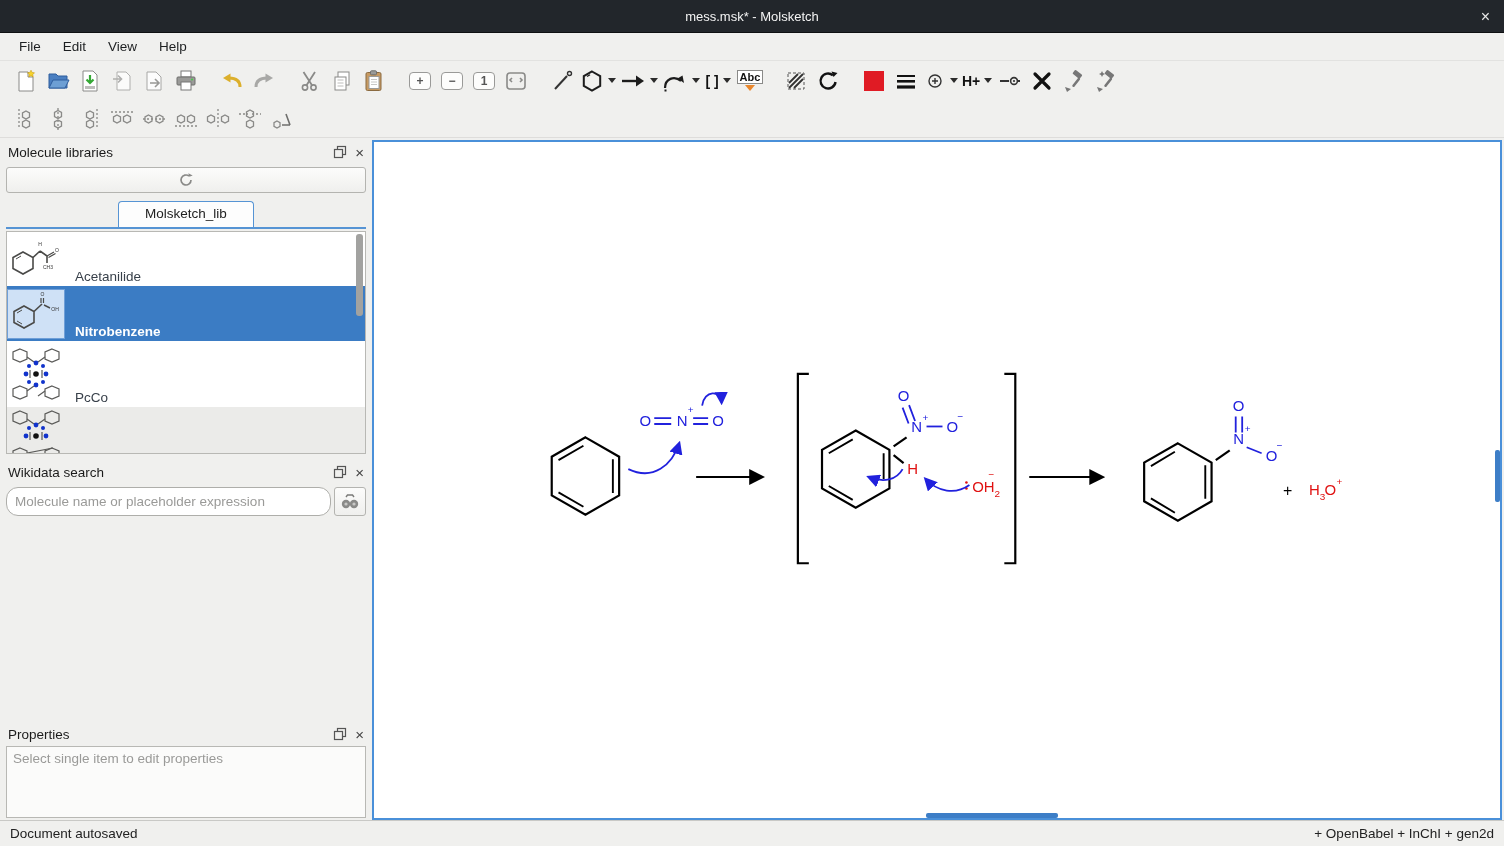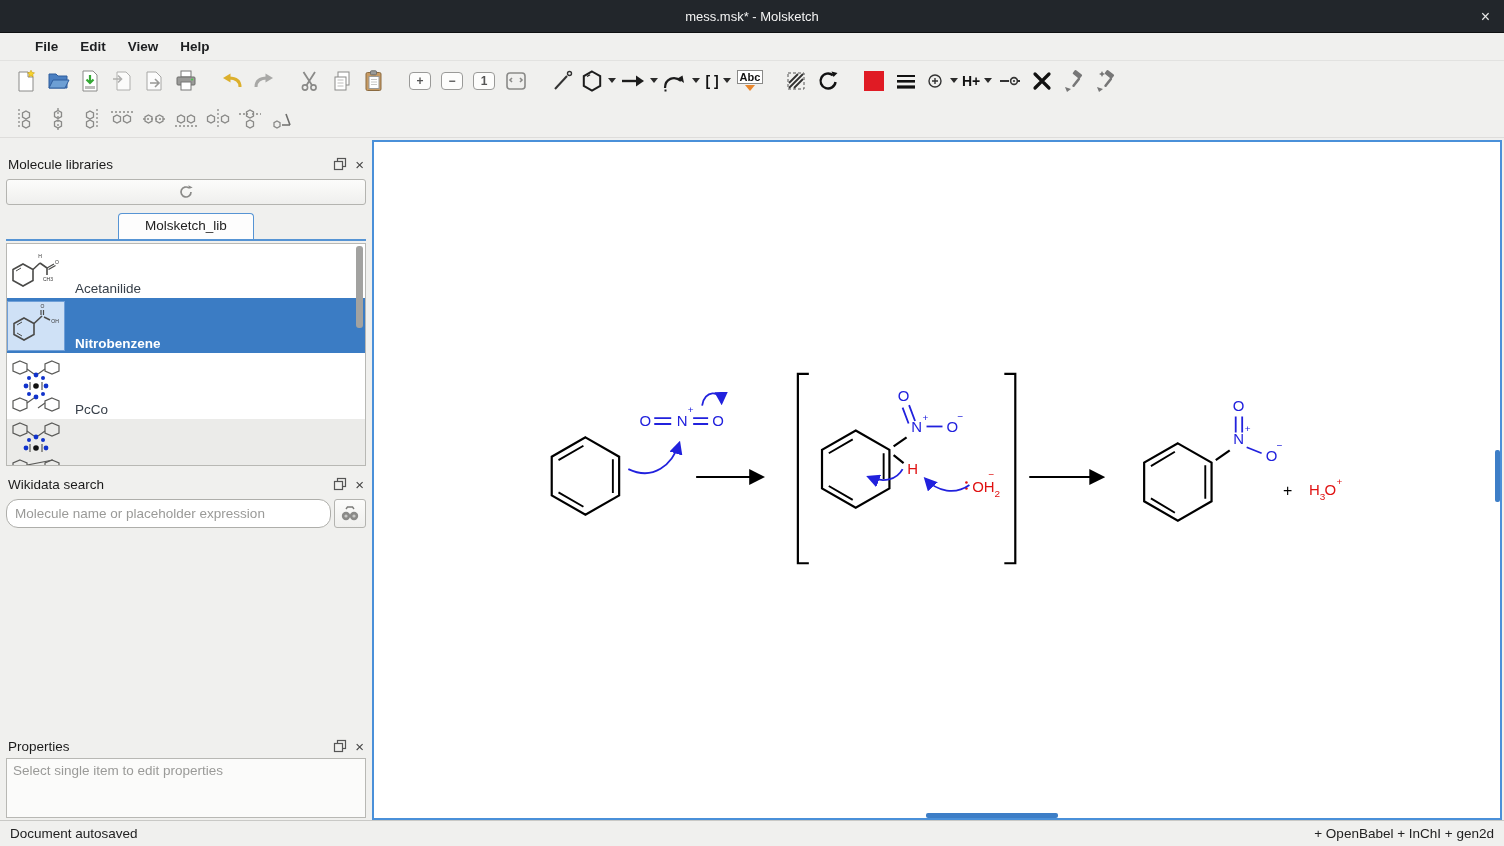--- a/index.html
+++ b/index.html
@@ -6,42 +6,42 @@
   html,body { width:1504px; height:846px; overflow:hidden; }
   body { font-family:"Liberation Sans", sans-serif; font-size:13px; color:#1d1f21; background:#f0f0ee; }
   .window { width:1504px; height:846px; display:flex; flex-direction:column; background:#f0f0ee; }
 
   
   .titlebar { height:33px; background:#22262b; color:#f4f4f4; display:flex; align-items:center; justify-content:center; position:relative; flex:0 0 auto; border-bottom:1px solid #0e1012;}
   .titlebar .ttl { font-size:13px; }
   .titlebar .wclose { position:absolute; right:14px; top:0; height:33px; display:flex; align-items:center; font-size:16px; color:#e8e8e8; cursor:default;}
 
   
-  .menubar { height:28px; display:flex; align-items:flex-start; padding-left:24px; background:#f0f0ee; border-bottom:1px solid #e2e2e0; flex:0 0 auto;font-weight:bold;}
+  .menubar { height:28px; display:flex; align-items:flex-start; padding-left:8px; background:#f0f0ee; border-bottom:1px solid #e2e2e0; flex:0 0 auto;}
   .menubar .mi { padding:0 11px; height:100%; display:flex; align-items:center; font-size:13.5px;}
 
   
   .toolbar { display:flex; align-items:center; background:#f0f0ee; flex:0 0 auto; }
   .tb1 { height:39px; padding-left:12px; }
   .tb2 { height:38px; padding-left:12px; border-bottom:1px solid #dedddb; }
   .tbtn { height:30px; min-width:28px; display:flex; align-items:center; justify-content:center; margin-right:4px; }
   .gap { width:14px; flex:0 0 auto; }
   .dd { width:0; height:0; border-left:4px solid transparent; border-right:4px solid transparent; border-top:5px solid #2b2b2b; margin-left:4px; }
   .zbox { width:22px; height:18px; border:1px solid #9a9a98; border-radius:4px; background:#fdfdfc; display:flex; align-items:center; justify-content:center; font-size:12px; font-weight:bold; color:#555; }
   .redswatch { width:20px; height:20px; background:#e01b24; }
   .tlabel { font-weight:bold; font-size:14px; color:#111; }
   .abcbox { border:1px solid #8a8a88; background:#fff; font-size:11px; font-weight:bold; padding:0 2px; color:#111; }
   .abcwrap { display:flex; flex-direction:column; align-items:center; }
   .abcwrap .orange { width:0;height:0;border-left:5px solid transparent;border-right:5px solid transparent;border-top:6px solid #e8862c; margin-top:1px;}
 
   
   .main { flex:1 1 auto; display:flex; min-height:0; }
   .dock { width:372px; flex:0 0 auto; display:flex; flex-direction:column; padding:2px 2px 0 2px; background:#f0f0ee; }
   .panel { display:flex; flex-direction:column; min-height:0; }
-  .p-lib { height:318px; flex:0 0 auto;margin-top:12px; }
+  .p-lib { height:318px; flex:0 0 auto; }
   .p-wiki { height:262px; flex:0 0 auto; margin-top:2px;}
   .p-prop { flex:1 1 auto; margin-top:0; }
   .phead { height:24px; display:flex; align-items:center; padding:0 6px; flex:0 0 auto;}
   .phead .ptitle { flex:1 1 auto; font-size:13.5px; color:#1b1b1b;}
   .phead .pico { display:flex; align-items:center; gap:8px; color:#555;}
   .phead .x { font-size:15px; color:#444; line-height:1;}
 
   .refreshbtn { margin:3px 4px 4px 4px; height:26px; border:1px solid #b4b4b0; border-radius:3px; background:linear-gradient(#fcfcfb,#efefed); display:flex; align-items:center; justify-content:center; flex:0 0 auto;}
   .tabbar { height:30px; display:flex; justify-content:center; align-items:flex-end; border-bottom:2px solid #5694d4; margin:2px 4px 0 4px; flex:0 0 auto;}
   .tab { height:26px; line-height:24px; padding:0 26px; background:#fdfdfd; border:1px solid #5694d4; border-bottom:none; border-radius:4px 4px 0 0; font-size:13.5px; color:#222;}

